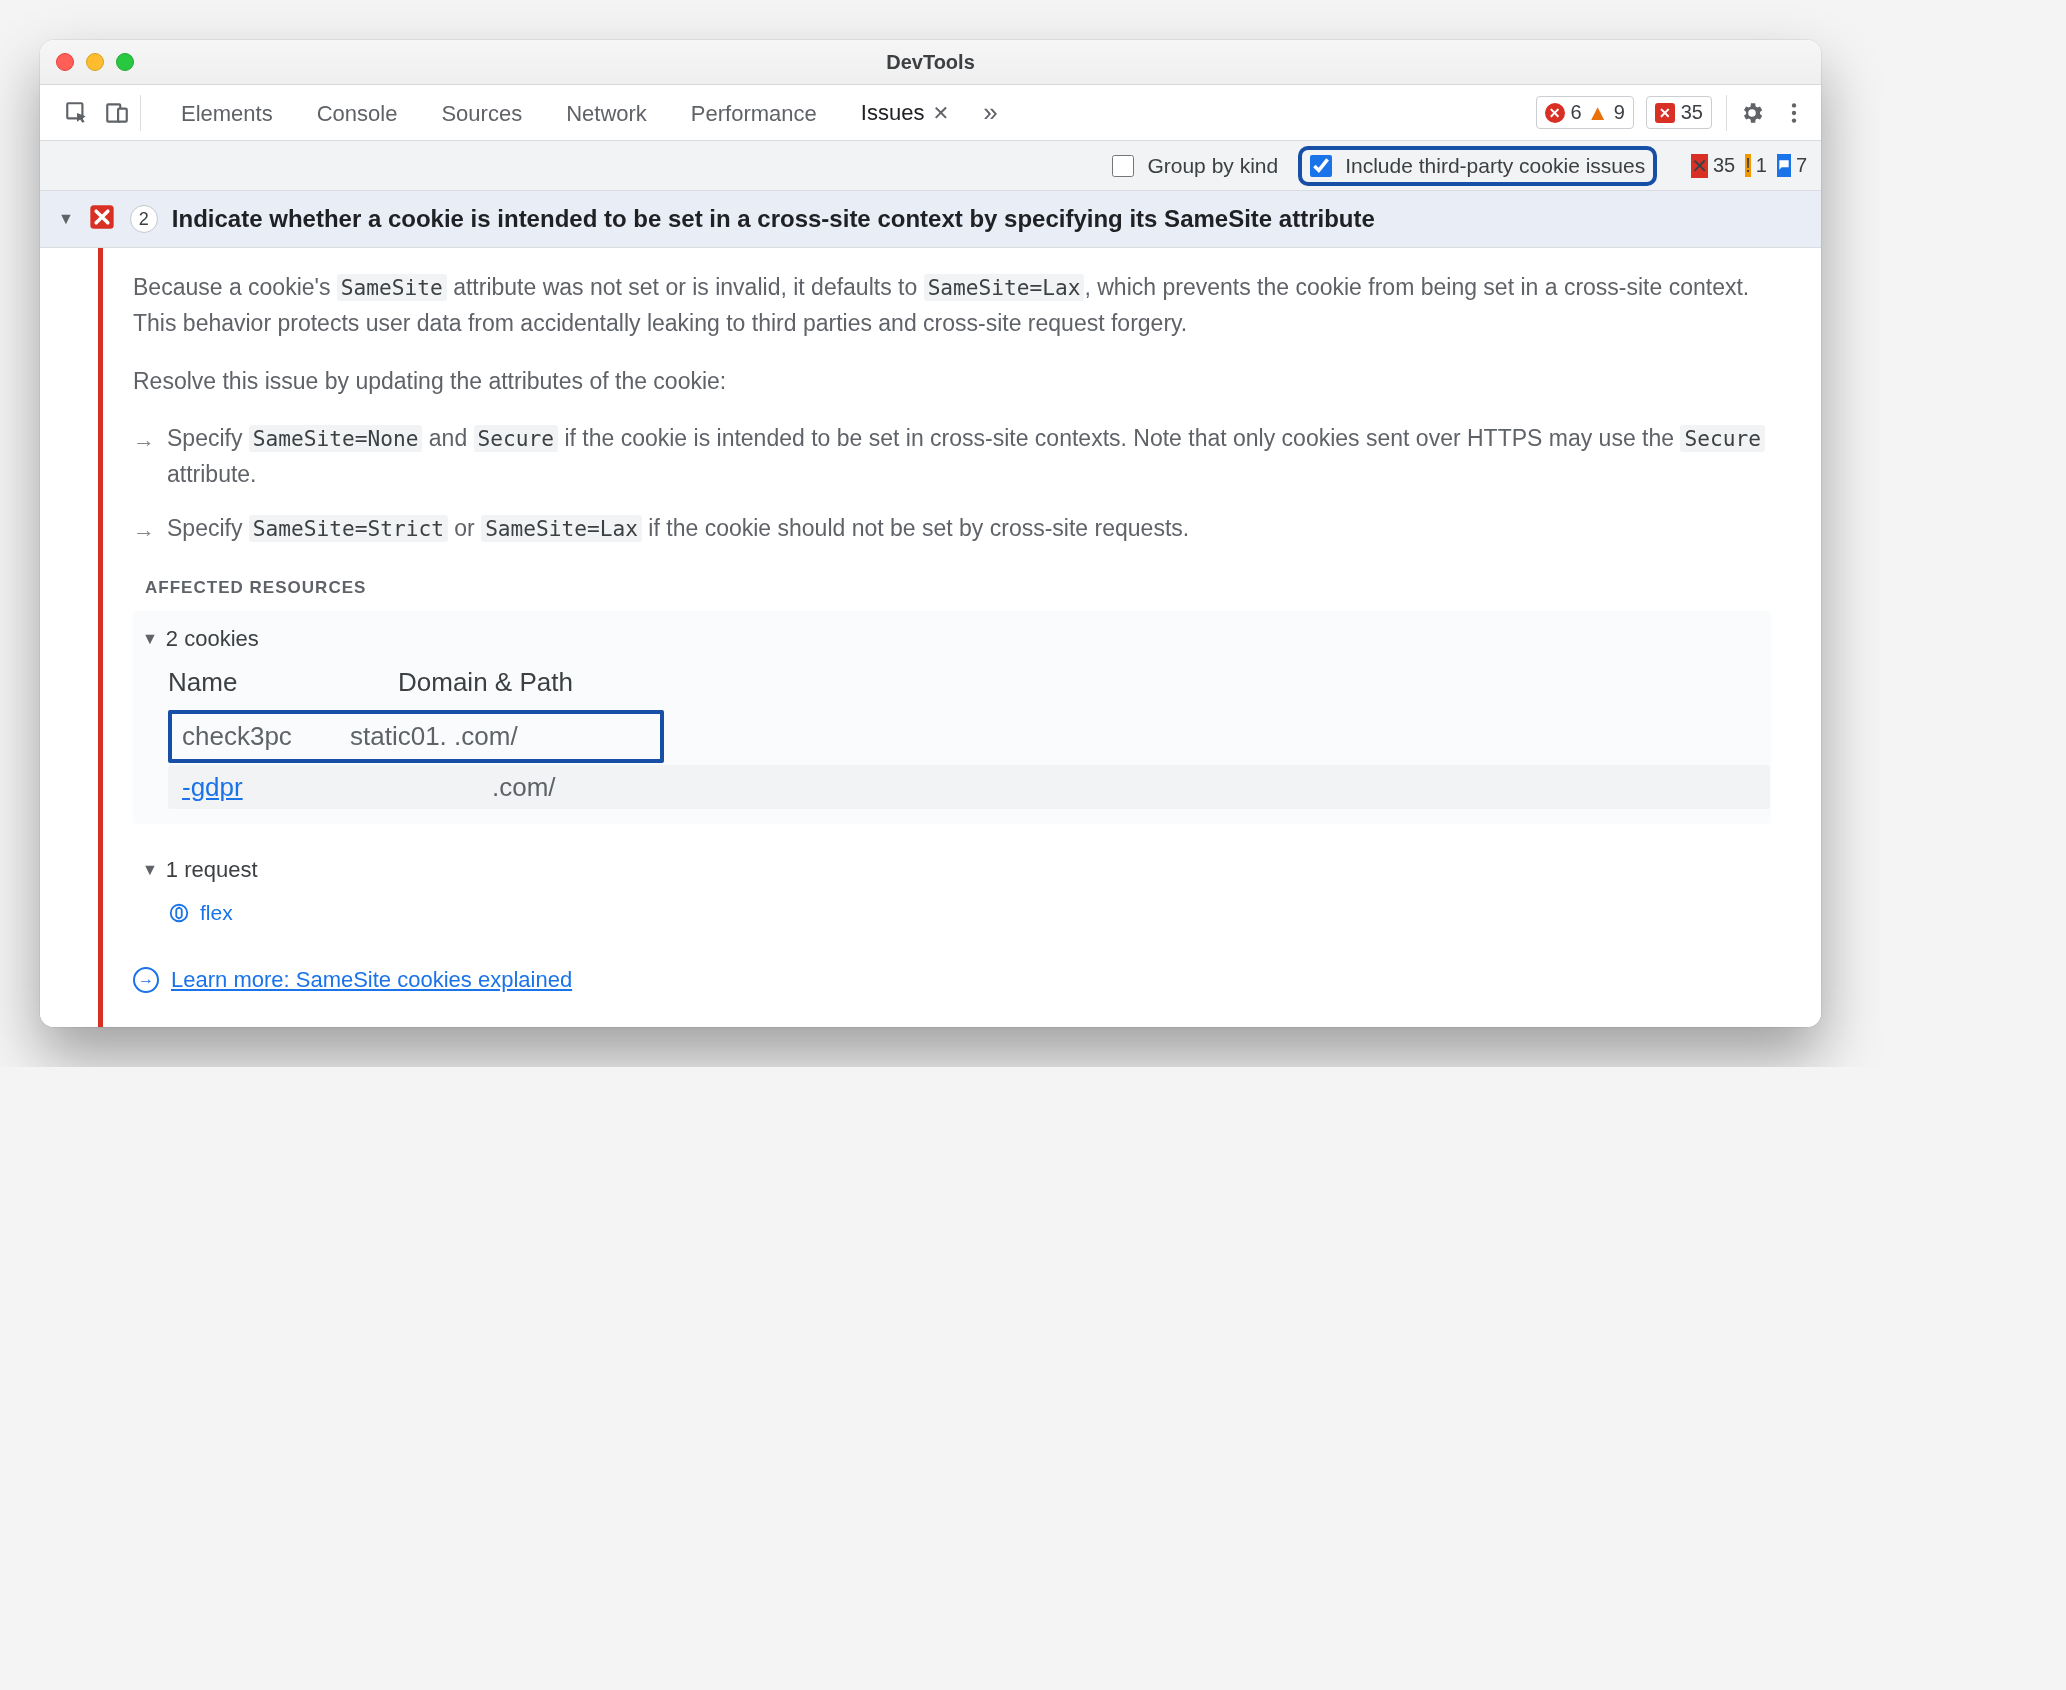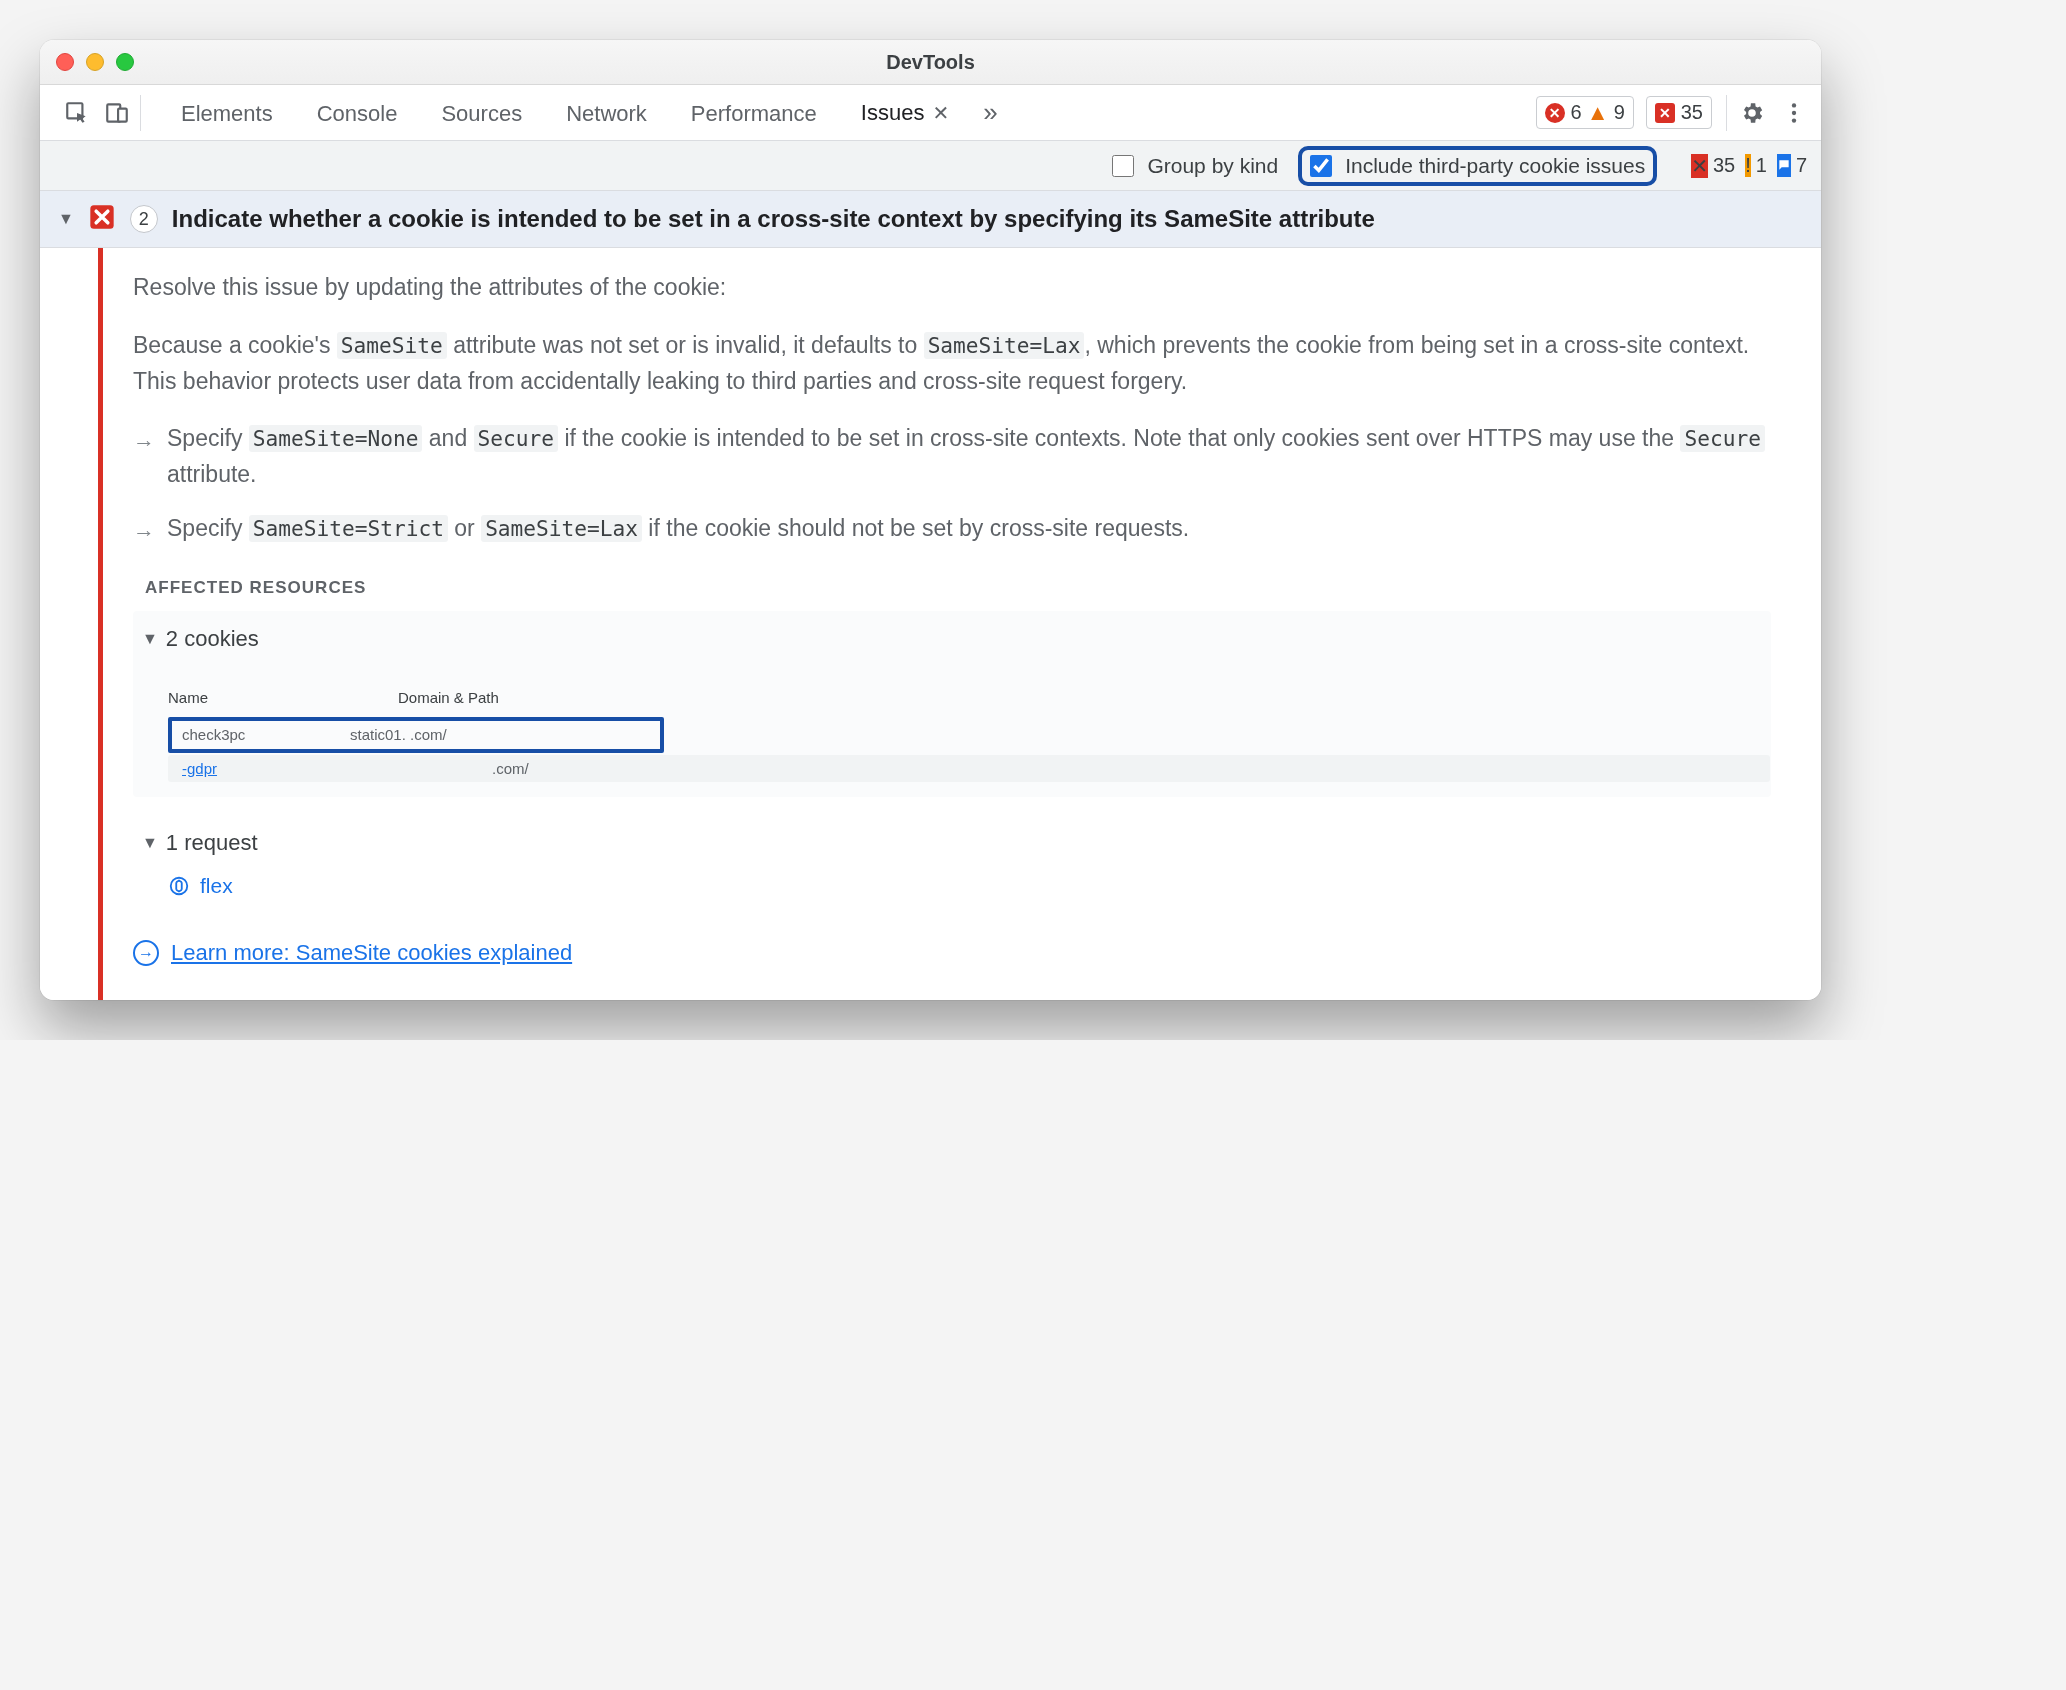--- a/index.html
+++ b/index.html
@@ -122,21 +122,21 @@
   code{
     font-family:ui-monospace,Menlo,Consolas,monospace;
     background:var(--code-bg);padding:1px 4px;border-radius:3px;font-size:.92em;color:#3c4043;
   }
   .section-label{
     font-size:17px;letter-spacing:.06em;color:var(--grey-text);font-weight:700;margin:28px 12px 10px;
   }
   .res-block{background:#fafbfc;border:1px solid transparent;border-radius:4px;padding:6px 0 14px;margin-bottom:18px;}
   .res-head{display:flex;align-items:center;gap:8px;font-size:22px;color:#3c4043;padding:4px 8px;}
   .tri{color:#5f6368;font-size:16px;}
-  .mini-table{padding:2px 0 0 34px;font-size:15px;margin-top:24px;}
+  .mini-table{padding:2px 0 0 34px;font-size:26px;}
   .mini-table .hdr{display:flex;gap:80px;color:#3c4043;margin-bottom:6px;}
   .mini-table .row{display:flex;gap:20px;align-items:center;padding:2px 0;}
   .mini-table .row.striped{background:#f1f3f4;border-radius:3px;}
   .mini-table .cell-name{width:150px;}
   .mini-table .cell-dom{width:300px;}
   .mini-table a{color:var(--link);text-decoration:underline;}
   .ring2{border:4px solid var(--highlight-stroke);border-radius:2px;padding:2px 10px;display:inline-flex;gap:18px;align-items:center;}
   .req-row{display:flex;align-items:center;gap:10px;padding:6px 0 0 34px;font-size:21px;}
   .req-row a{color:var(--link);text-decoration:none;}
   .net-ico{width:22px;height:22px;display:inline-flex;align-items:center;justify-content:center;color:var(--link);}
@@ -273,25 +273,25 @@
           </svg>
       </span>
       <span class="count-pill">2</span>
       <span class="issue-title">Indicate whether a cookie is intended to be set in a cross-site context by specifying its SameSite attribute</span>
     </div>
 
     <div class="issue-body">
       <div class="vline"></div>
       <div class="body-inner">
 
-        <p>Resolve this issue by updating the attributes of the cookie:</p>
-
         <p>
           <span>Because a cookie's </span><code>SameSite</code><span> attribute was not set or is invalid, it defaults to </span><code>SameSite=Lax</code><span>, which prevents the cookie from being set in a cross-site context. This behavior protects user data from accidentally leaking to third parties and cross-site request forgery.</span>
         </p>
+
+        <p>Resolve this issue by updating the attributes of the cookie:</p>
 
         <div class="arrow-line">
           <span class="arrow">→</span>
           <span>
             <span>Specify </span><code>SameSite=None</code><span> and </span><code>Secure</code><span> if the cookie is intended to be set in cross-site contexts. Note that only cookies sent over HTTPS may use the </span><code>Secure</code><span> attribute.</span>
           </span>
         </div>
 
         <div class="arrow-line">
           <span class="arrow">→</span>

